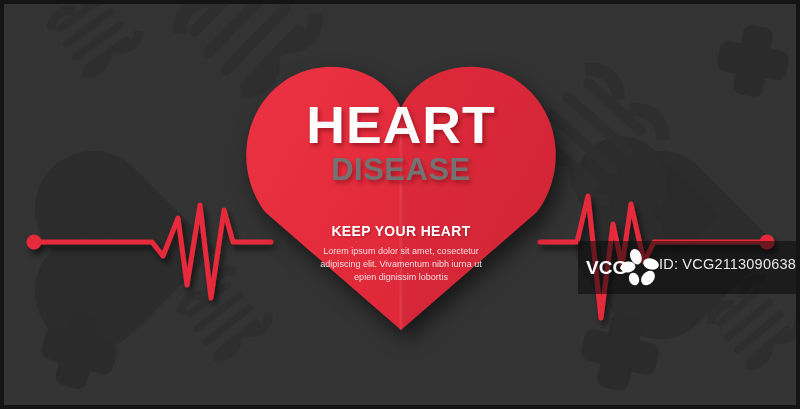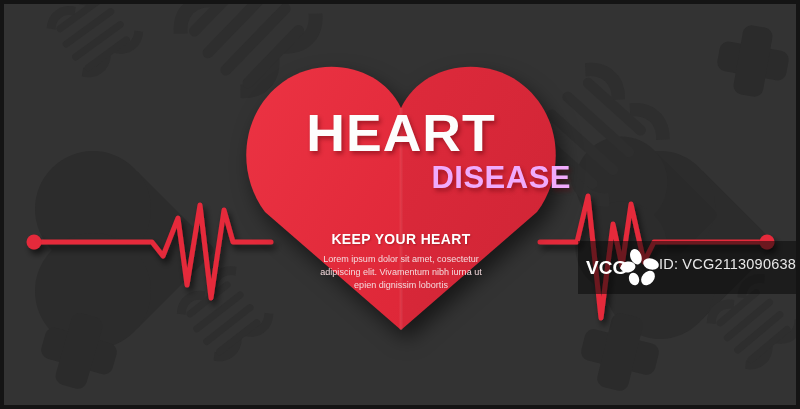--- a/index.html
+++ b/index.html
@@ -88,21 +88,21 @@
     position:absolute;
     left:231px; top:62px;
     width:340px; height:268px;
     filter:drop-shadow(6px 10px 10px rgba(0,0,0,.55));
   }
   .heart-svg{ display:block; width:340px; height:268px; }
 
   
   .heart-text{
     position:absolute;
-    left:231px; top:62px;
+    left:231px; top:54px;
     width:340px; height:268px;
     text-align:center;
     color:#ffffff;
   }
   .title-main{
     margin-top:46px;
     font-size:52px;
     line-height:50px;
     font-weight:bold;
     letter-spacing:1px;
@@ -112,22 +112,21 @@
     color:#fdfdfd;
   }
   .title-sub{
     margin-top:4px;
     font-size:31px;
     line-height:32px;
     font-weight:bold;
     letter-spacing:.5px;
     font-family:"Liberation Sans Narrow","Liberation Sans",sans-serif;
     text-shadow:2px 3px 4px rgba(90,0,10,.45);
-    color:#f0abfc;
-    text-align:right;
+    color:#737373;
   }
   .tagline{
     margin-top:36px;
     font-size:15px;
     font-weight:bold;
     letter-spacing:.4px;
     font-family:"Liberation Sans Narrow","Liberation Sans",sans-serif;
     transform:scaleX(.93);
     color:#ffffff;
     text-shadow:1px 1px 2px rgba(90,0,10,.35);

